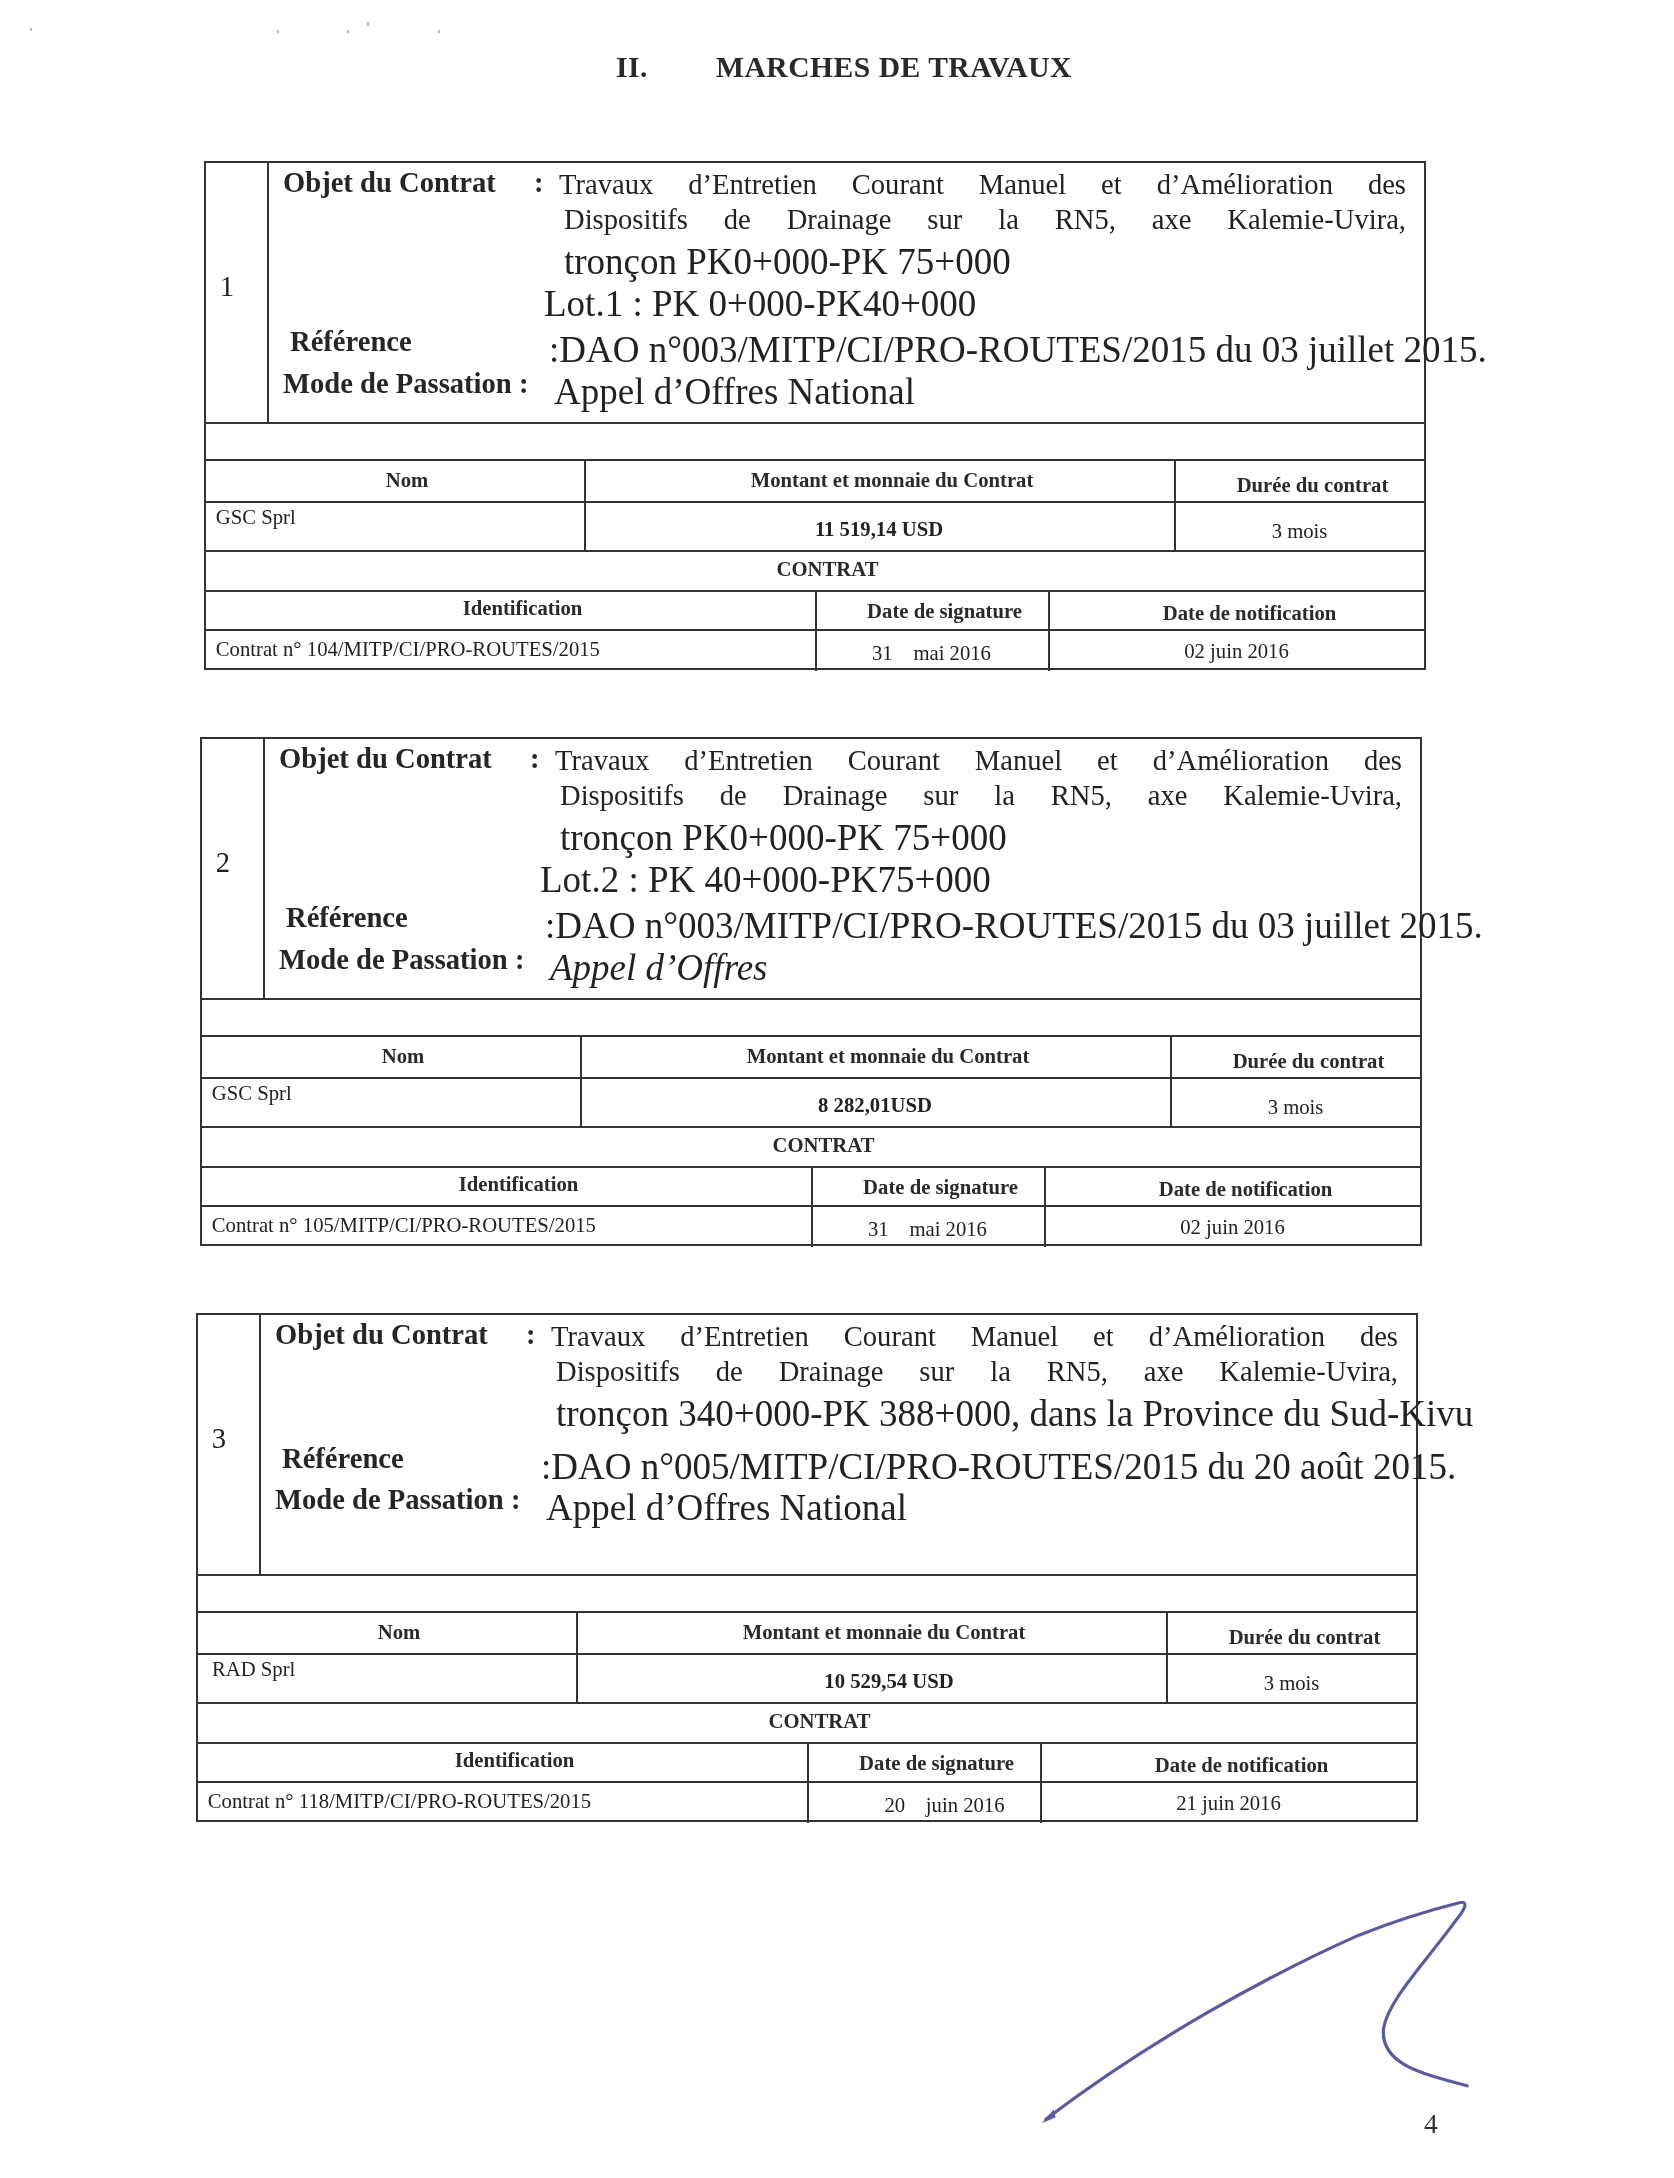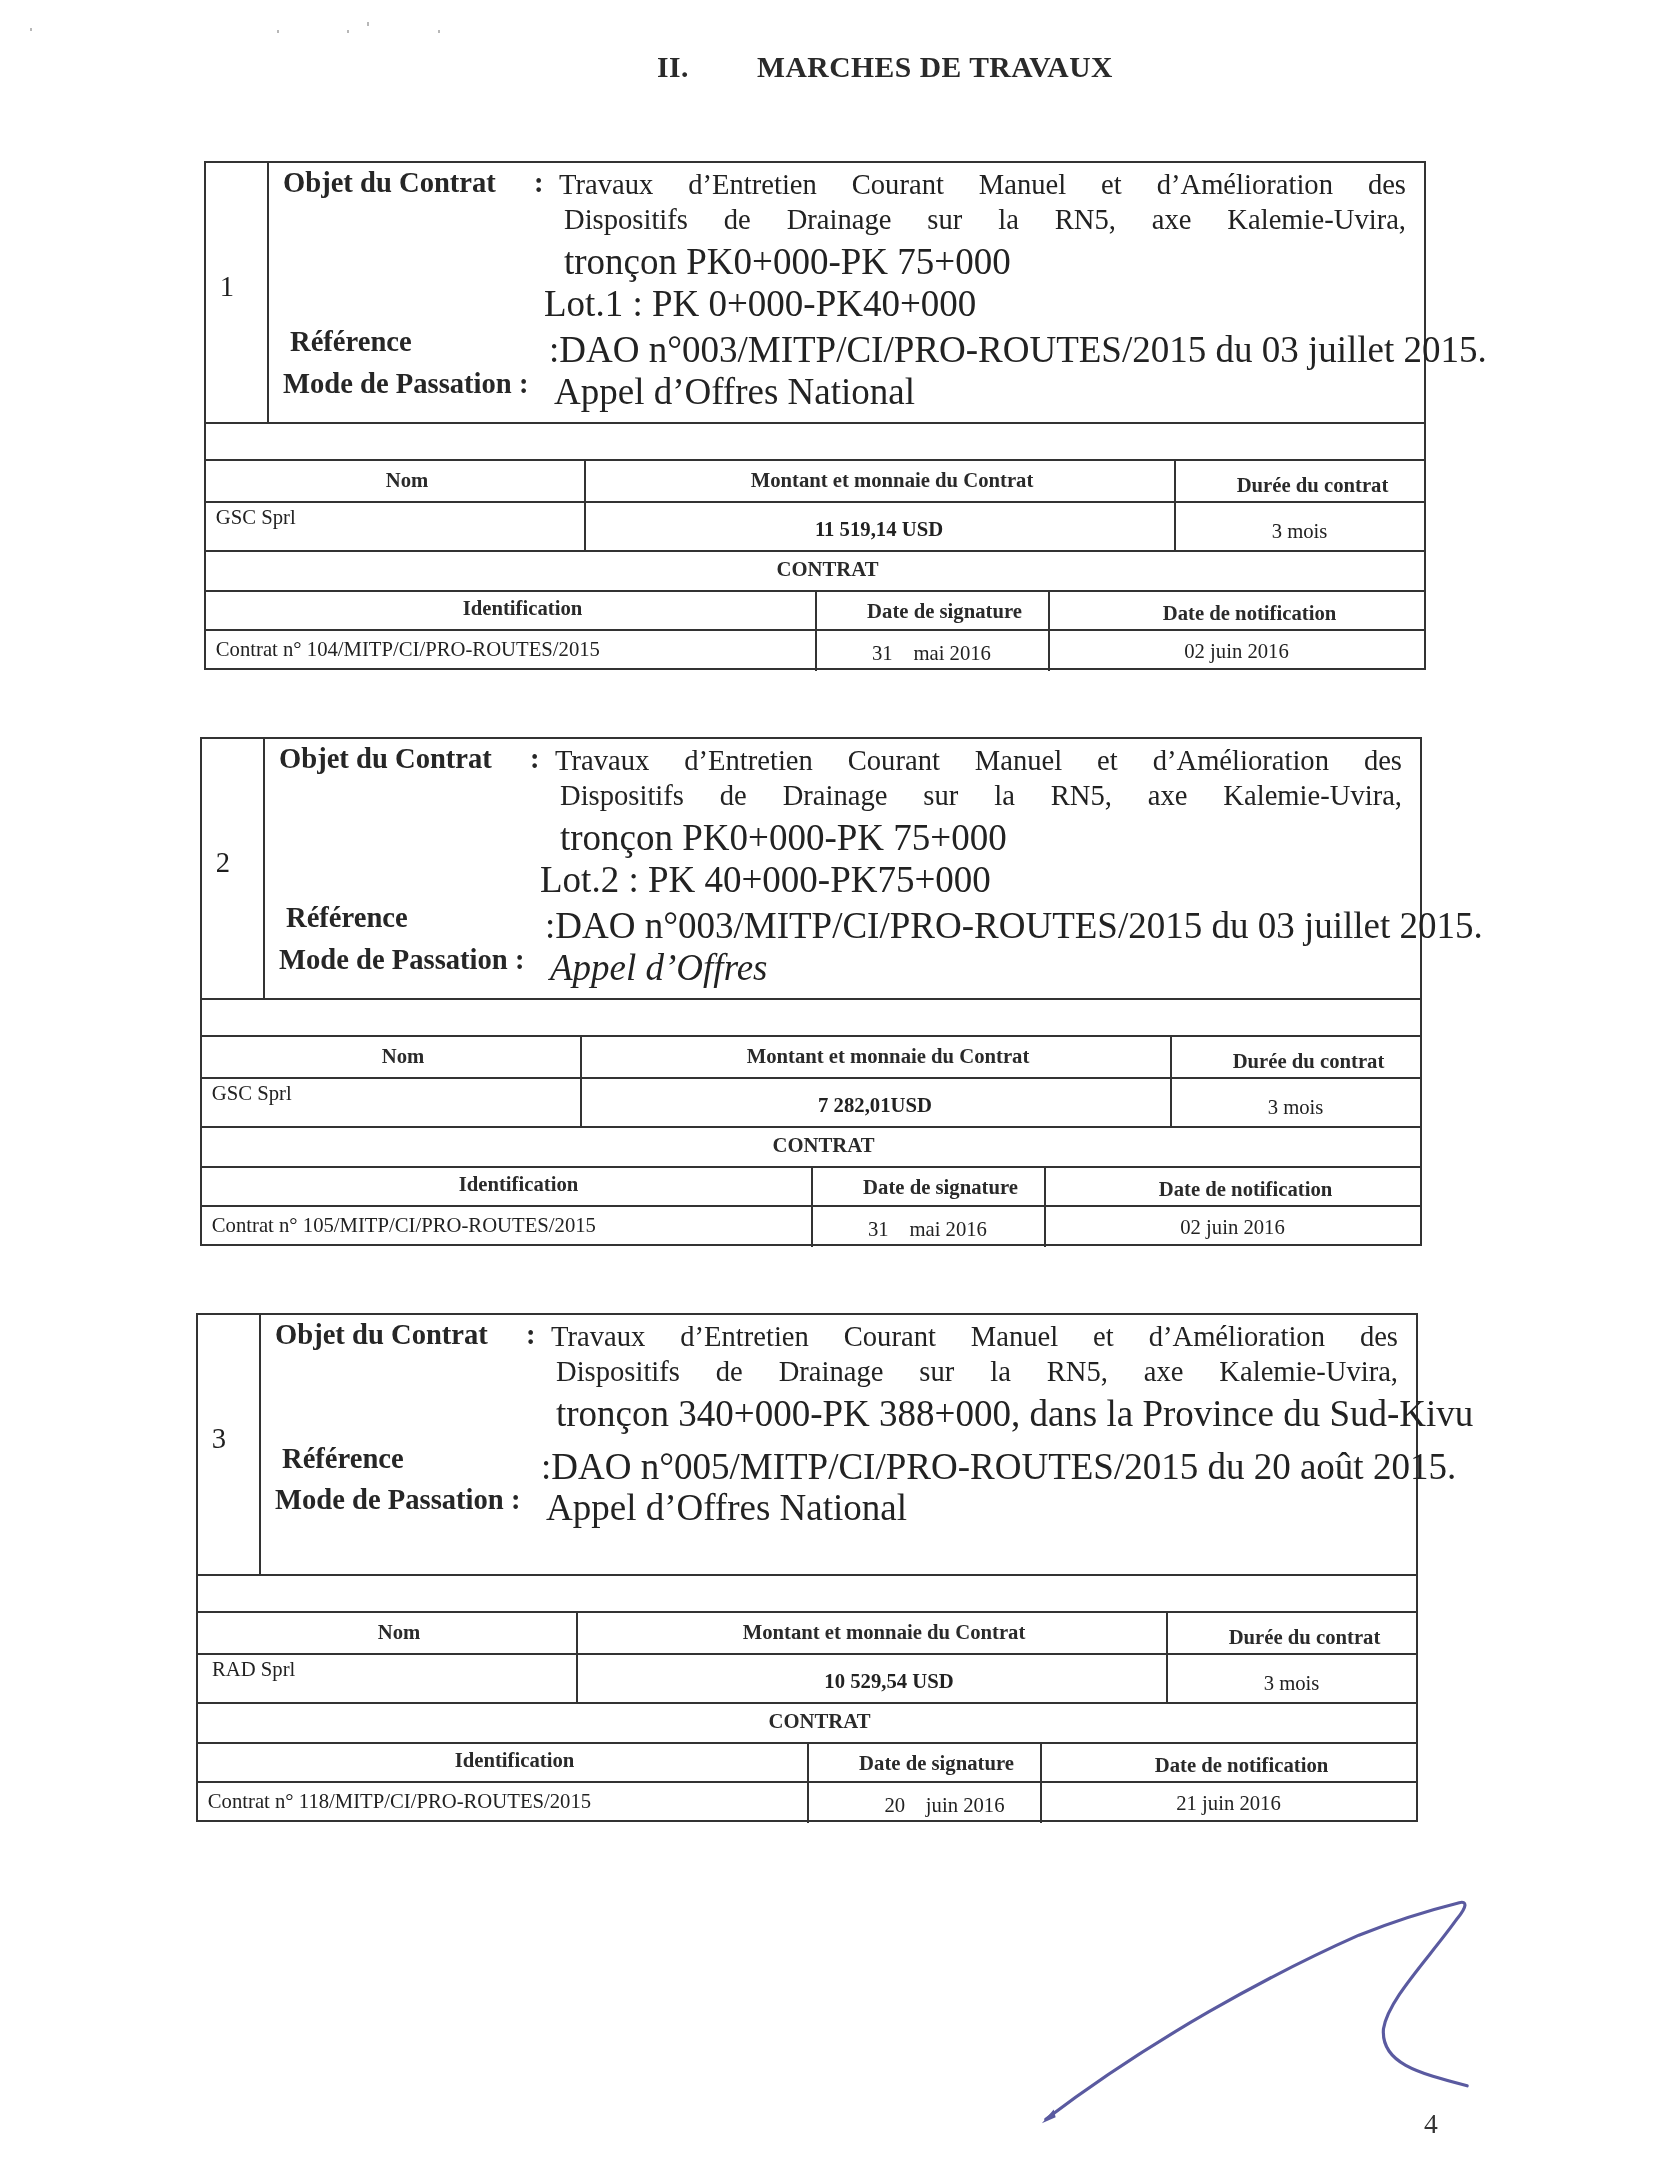--- a/index.html
+++ b/index.html
@@ -1,21 +1,21 @@
 <!DOCTYPE html>
 <html><head>
   <meta charset="utf-8">
   <style>
     html, body { margin: 0; padding: 0; background: #ffffff; }
     body { width: 1675px; height: 2179px; position: relative; overflow: hidden;
       font-family: "Liberation Serif", "DejaVu Serif", serif; color: #1e1e1e; }
     .scan-marks { position: absolute; left: 0; top: 0; width: 493px; height: 39px; }
     .scan-marks span { position: absolute; width: 2px; height: 3.9px; background: #b8b8b8; }
     .title { position: absolute; top: 51px; left: 616px; font-size: 29.6px; font-weight: bold; letter-spacing: 0.5px; color: #2a2a2a; }
-    .title .num { display: inline-block; width: 100px; margin-left: 41px; }
+    .title .num { display: inline-block; width: 100px; }
     .block { position: absolute; width: 1221px; }
     .line { position: absolute; background: #333; }
     .h { height: 2px; }
     .v { width: 2px; }
     .txt { position: absolute; white-space: nowrap; }
     .lbl { font-weight: bold; font-size: 28.6px; color: #262626; }
     .body { font-size: 37px; color: #222; }
     .desc { text-align: justify; text-align-last: justify; font-size: 28.6px; }
     .hdr { font-weight: bold; font-size: 20.7px; text-align: center; color: #2a2a2a; margin-left: 13px; }
     .cell { font-size: 20.7px; color: #222; }
@@ -119,21 +119,21 @@
     <div class="line v" style="left:380px;top:298px;height:91px;"></div>
     <div class="line v" style="left:970px;top:298px;height:91px;"></div>
     <div class="line h" style="left:0;top:340px;width:1221px;"></div>
     <div class="line h" style="left:0;top:389px;width:1221px;"></div>
 
     <div class="txt hdr" style="left:0;top:308px;width:380px;">Nom</div>
     <div class="txt hdr" style="left:380px;top:308px;width:590px;">Montant et monnaie du Contrat</div>
     <div class="txt hdr" style="left:970px;top:313px;width:251px;">Durée du contrat</div>
 
     <div class="txt cell" style="left:11.8px;top:345px;">GSC Sprl</div>
-    <div class="txt cell center" style="left:380px;top:357px;width:590px;font-weight:bold;">7 282,01USD</div>
+    <div class="txt cell center" style="left:380px;top:357px;width:590px;font-weight:bold;">8 282,01USD</div>
     <div class="txt cell center" style="left:970px;top:359px;width:251px;">3 mois</div>
 
     <div class="txt hdr" style="left:0;top:397px;width:1221px;">CONTRAT</div>
 
     <div class="line h" style="left:0;top:429px;width:1221px;"></div>
     <div class="line v" style="left:611px;top:429px;height:81px;"></div>
     <div class="line v" style="left:844px;top:429px;height:81px;"></div>
     <div class="line h" style="left:0;top:468px;width:1221px;"></div>
     <div class="line h" style="left:0;top:507px;width:1221px;"></div>
 

